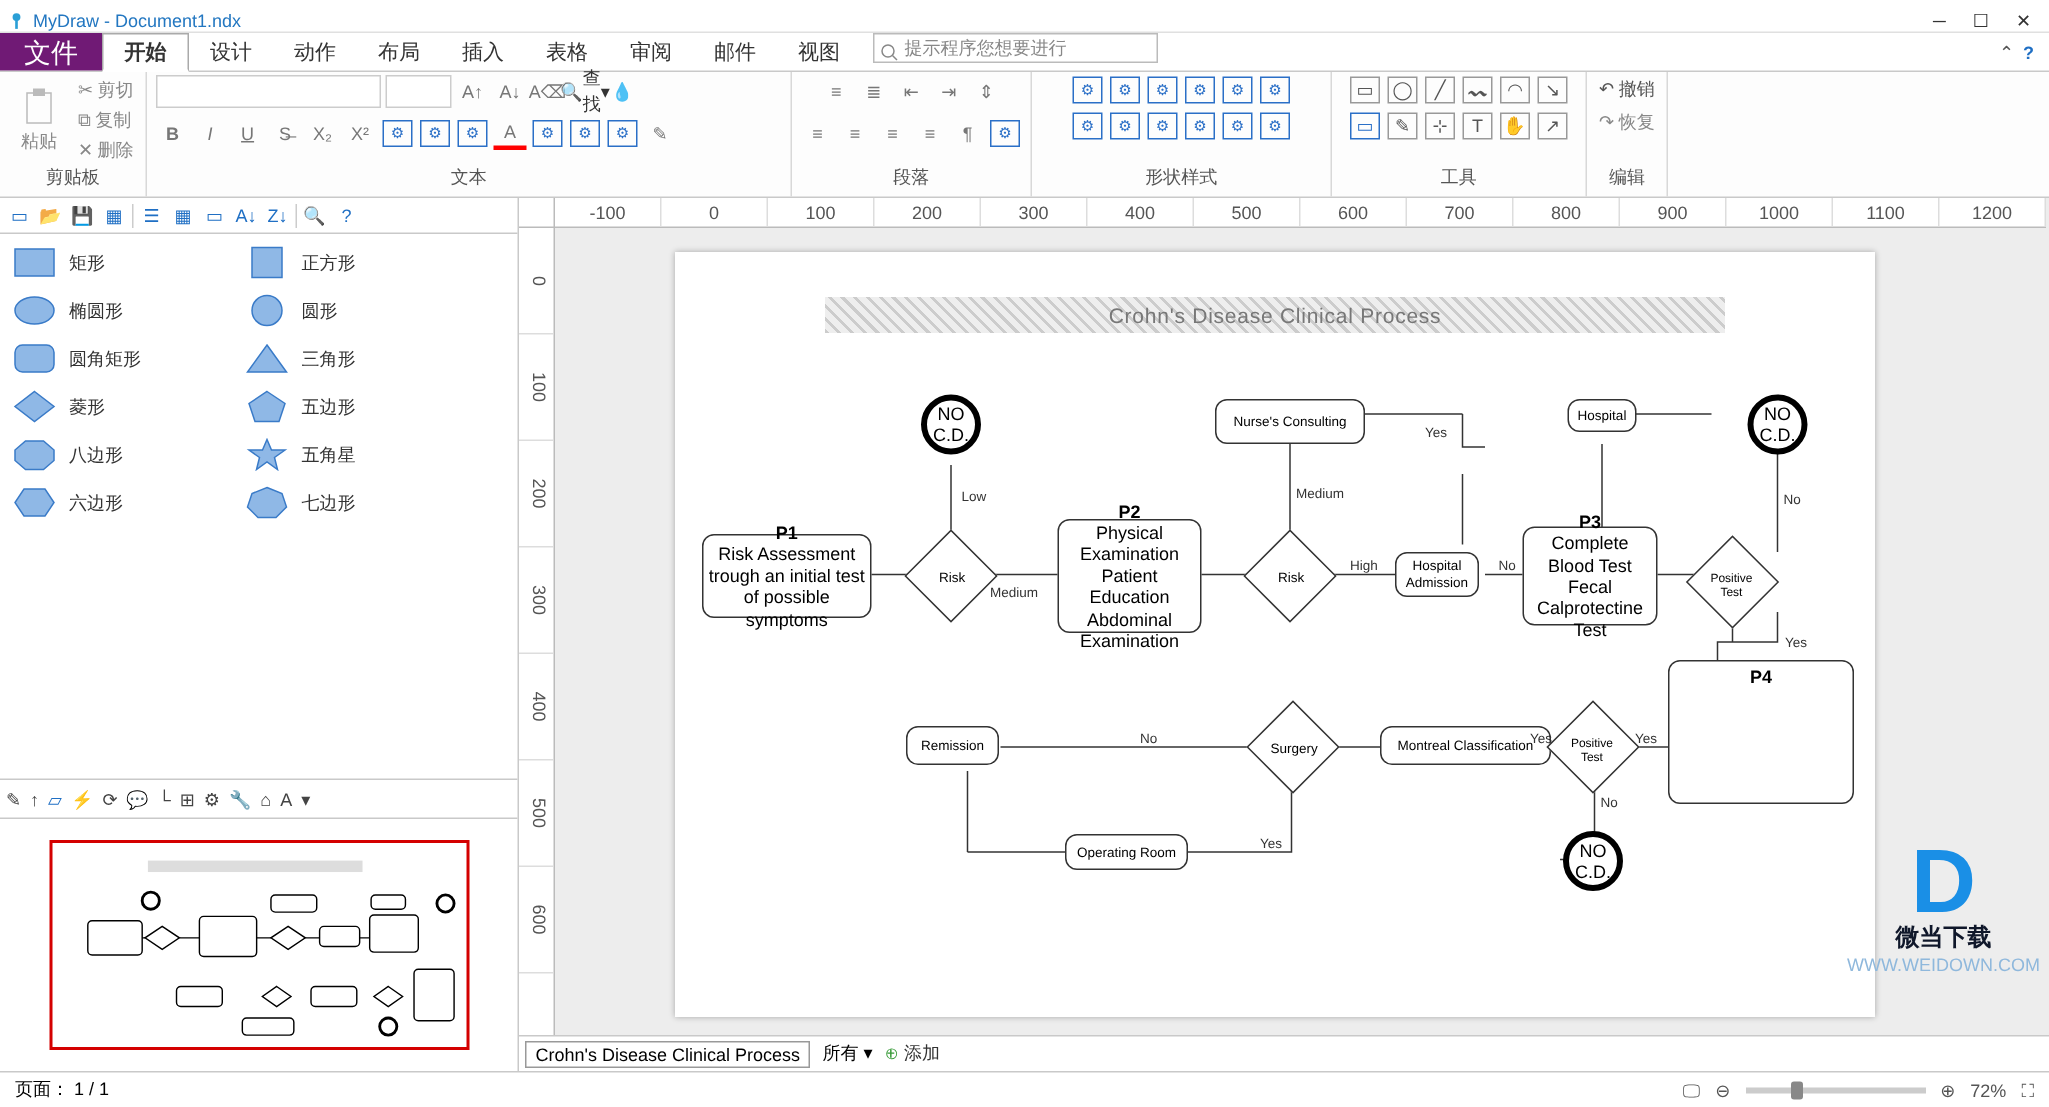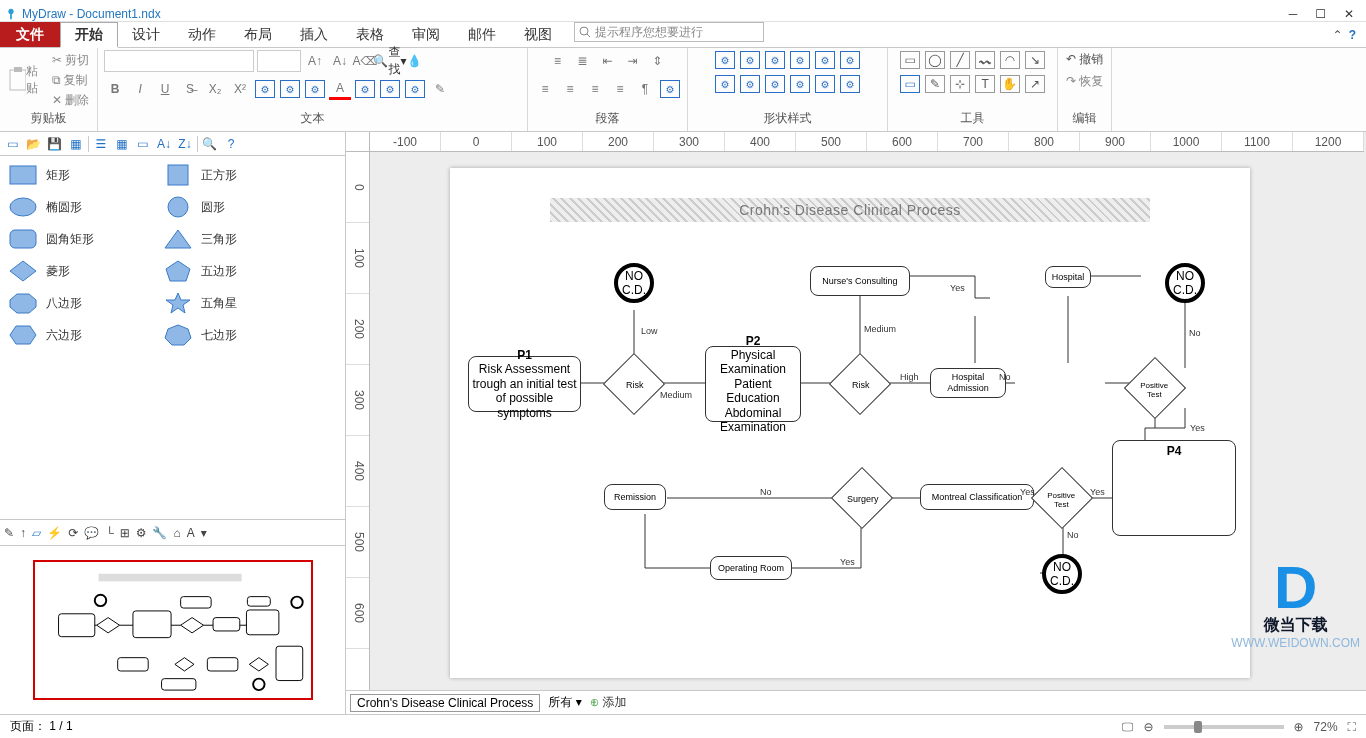--- a/index.html
+++ b/index.html
@@ -1,31 +1,31 @@
 <!DOCTYPE html>
 <html><head>
 <meta charset="utf-8">
 <style>
 *{box-sizing:border-box;margin:0;padding:0;font-family:"Microsoft YaHei",sans-serif;font-size:12px;user-select:none}
 body{background:#fff;width:1366px;height:738px;overflow:hidden;display:flex;flex-direction:column}
 .titlebar{height:22px;background:#fff;border-bottom:1px solid #e0e0e0;display:flex;align-items:flex-end;padding:0 4px;color:#2377c1;font-size:12px}
 .titlebar .icon{width:14px;height:14px;margin-right:4px}
 .titlebar .controls{margin-left:auto;display:flex;gap:18px;color:#333;font-size:13px;padding-right:8px}
 .menubar{height:26px;display:flex;align-items:stretch;border-bottom:1px solid #c9c9c9;background:#fff}
-.file-tab{background:#b91c1c;color:#fff;padding:0 16px;display:flex;align-items:center;font-weight:bold;font-size:14px}
+.file-tab{background:#701a75;color:#fff;padding:0 16px;display:flex;align-items:center;font-weight:normal;font-size:18px}
 .menu-tab{padding:0 14px;display:flex;align-items:center;font-size:14px;color:#333;cursor:pointer}
 .menu-tab.active{border:1px solid #aaa;border-bottom:2px solid #fff;margin-bottom:-1px;background:#fff;font-weight:bold}
-.search-box{margin-left:8px;display:flex;align-items:center;border:1px solid #bbb;height:20px;padding:0 4px;min-width:190px;color:#888}
+.search-box{margin-left:8px;display:flex;align-items:flex-end;border:1px solid #bbb;height:20px;padding:0 4px;min-width:190px;color:#888}
 .search-box svg{margin-right:4px}
 .help-area{margin-left:auto;padding:0 10px;display:flex;align-items:center;gap:6px;color:#555}
 .ribbon{height:84px;border-bottom:1px solid #c9c9c9;display:flex;background:#fdfdfd}
 .ribbon-group{border-right:1px solid #d8d8d8;display:flex;flex-direction:column;padding:2px 6px}
 .ribbon-group .body{flex:1;display:flex;align-items:center;gap:4px}
 .ribbon-group .label{text-align:center;font-size:12px;color:#555;padding-bottom:2px}
-.big-btn{display:flex;align-items:center;justify-content:center;width:40px;height:60px;color:#888}
+.big-btn{display:flex;flex-direction:column;align-items:center;justify-content:center;width:40px;height:60px;color:#888}
 .small-btn{display:flex;align-items:center;gap:3px;color:#888;height:18px;padding:0 2px}
 .combo{border:1px solid #ccc;height:22px;min-width:150px;background:#fff;color:#888;padding:0 4px;display:flex;align-items:center}
 .icon-btn{width:22px;height:22px;display:flex;align-items:center;justify-content:center;color:#777}
 .row{display:flex;gap:3px;align-items:center}
 .col{display:flex;flex-direction:column;gap:2px}
 .gear-box{width:20px;height:18px;border:1px solid #2a6fc7;display:inline-flex;align-items:center;justify-content:center;color:#2a6fc7;font-size:10px;margin:1px}
 .tool-box{width:20px;height:18px;border:1px solid #999;display:inline-flex;align-items:center;justify-content:center;color:#555;margin:1px}
 .main{flex:1;display:flex;min-height:0}
 .left-panel{width:346px;border-right:1px solid #c9c9c9;display:flex;flex-direction:column;background:#fff}
 .lp-toolbar{height:24px;border-bottom:1px solid #c9c9c9;display:flex;align-items:center;padding:0 4px;gap:3px}
@@ -454,22 +454,24 @@
           <div class="diamond" style="left:162px;top:194px">
               <span>Risk</span>
             </div>
           <div class="node rnode" style="left:255px;top:178px;width:96px;height:76px;white-space:pre-line"><div><b>P2</b><br><span>Physical Examination
 Patient Education
 Abdominal Examination</span></div></div>
           <div class="diamond" style="left:388px;top:194px">
               <span>Risk</span>
             </div>
           <div class="node rnode" style="left:360px;top:98px;width:100px;height:30px">Nurse's Consulting</div>
-          <div class="node rnode" style="left:480px;top:200px;width:76px;height:30px">Hospital Admission</div>
+          <div class="node rnode" style="left:480px;top:200px;width:56px;height:30px">Hospital Admission</div>
           <div class="node rnode" style="left:595px;top:98px;width:46px;height:22px">Hospital</div>
+          <div class="node rnode" style="left:565px;top:183px;width:90px;height:66px;white-space:pre-line"><div><b>P3</b><br><span>Complete Blood Test
+Fecal Calprotectine Test</span></div></div>
           <div class="diamond" style="left:683px;top:198px">
               <span style="font-size:8px;top:14px">Positive Test</span>
             </div>
           <div class="node rnode" style="left:662px;top:272px;width:124px;height:96px;text-align:left;white-space:pre-line;align-items:flex-start"><div><div style="text-align:center"><b>P4</b></div></div></div>
           <div class="node rnode" style="left:154px;top:316px;width:62px;height:26px">Remission</div>
           <div class="diamond" style="left:390px;top:308px">
               <span>Surgery</span>
             </div>
           <div class="node rnode" style="left:470px;top:316px;width:114px;height:26px">Montreal Classification</div>
           <div class="diamond" style="left:590px;top:308px">

